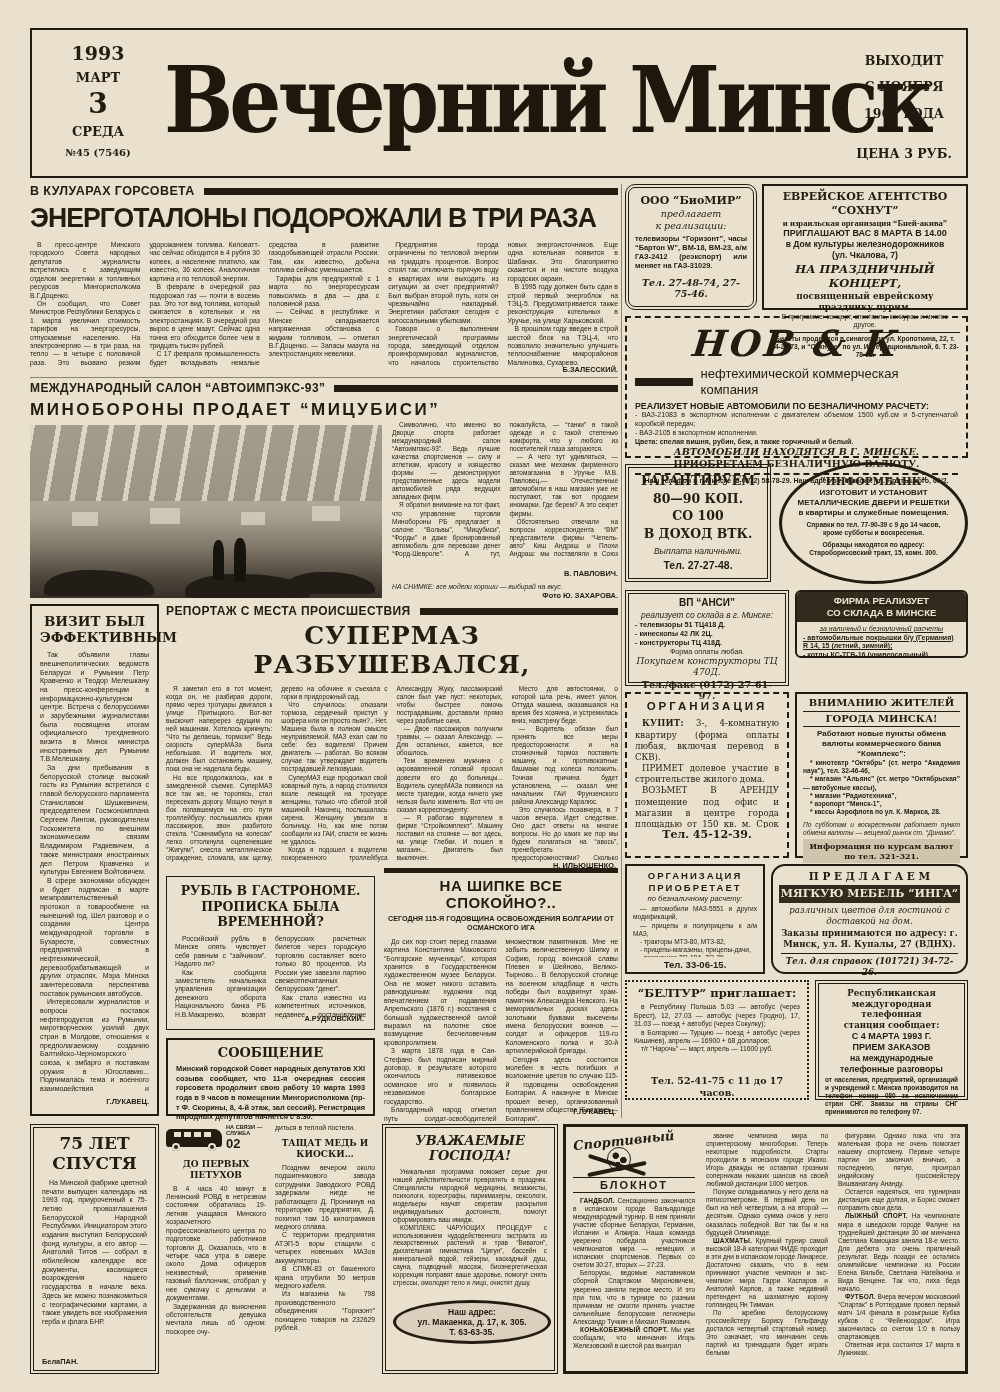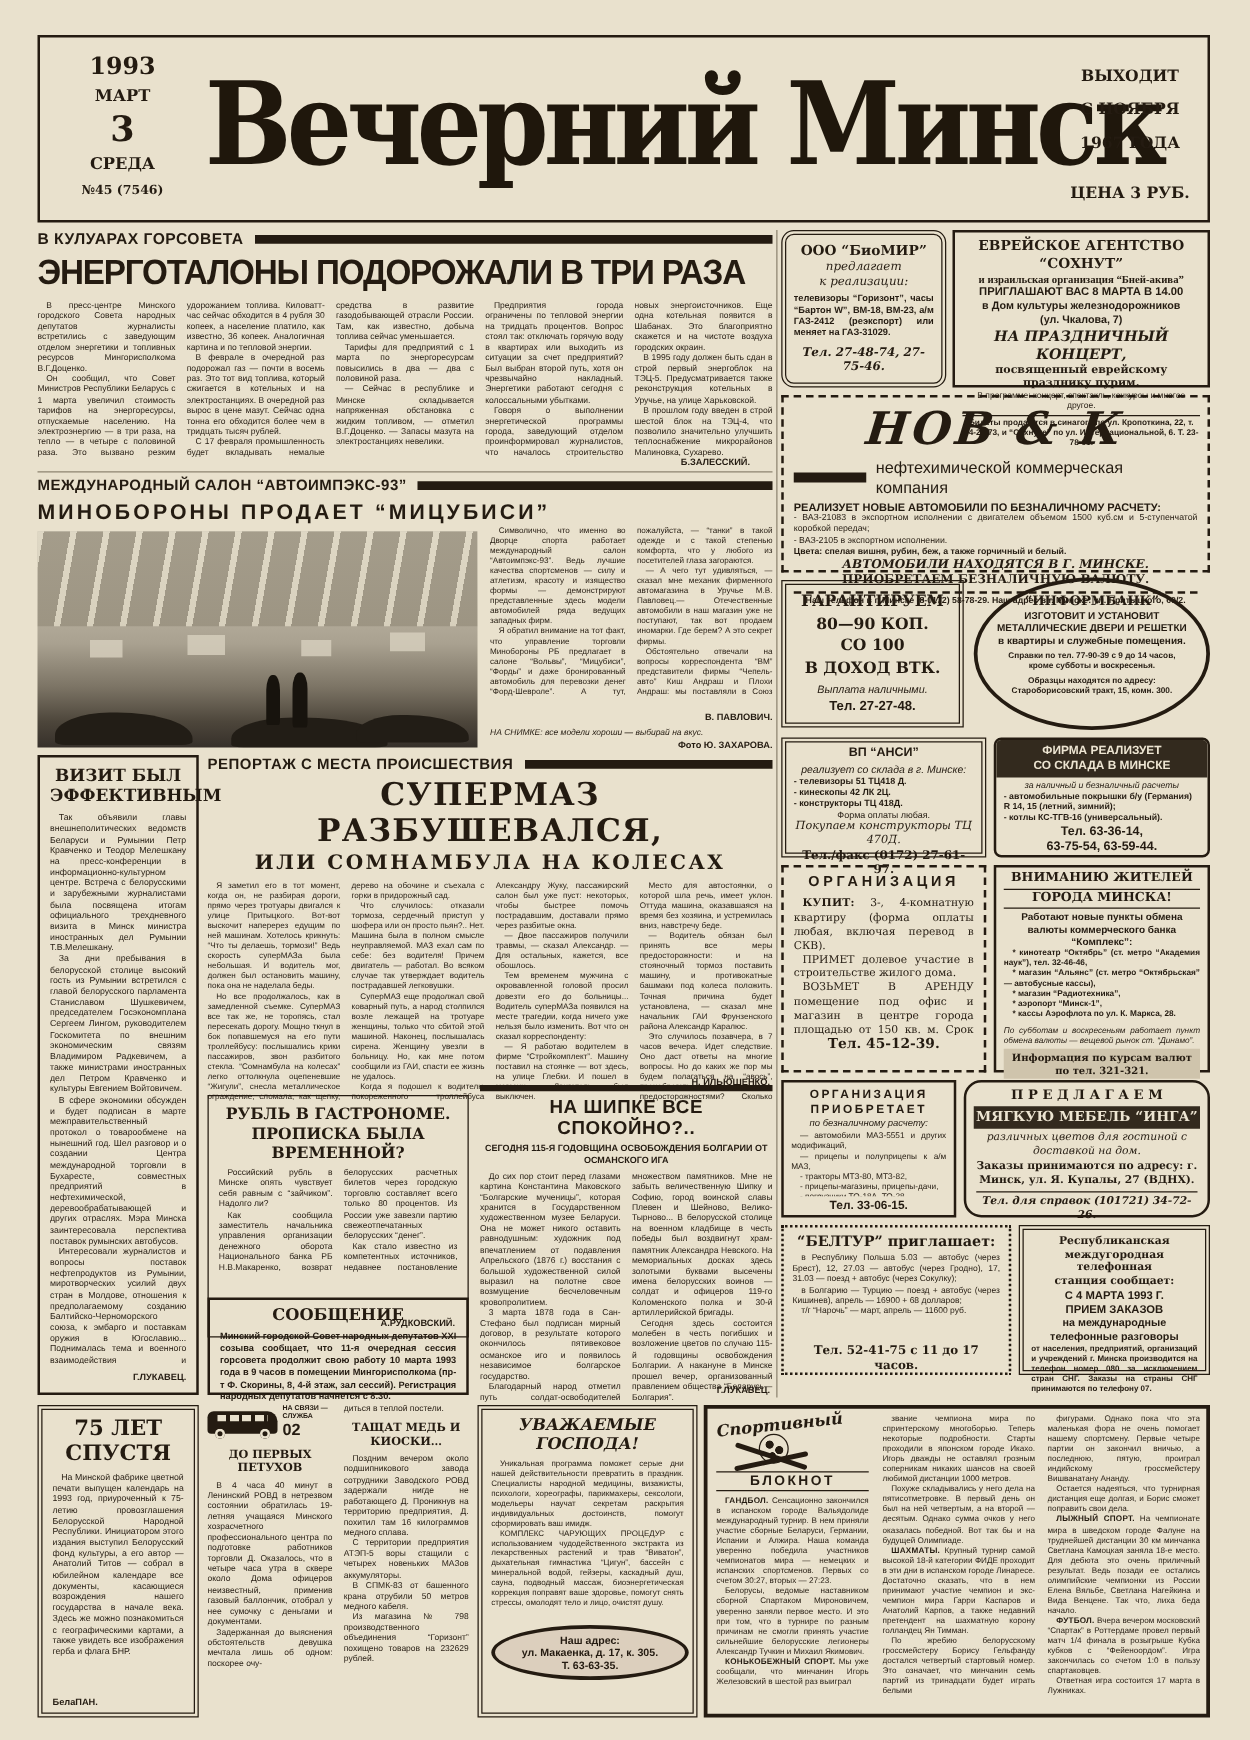--- a/index.html
+++ b/index.html
@@ -87,21 +87,21 @@
         <p class="para">Он сообщил, что Совет Министров Республики Беларусь с 1 марта увеличил стоимость тарифов на энергоресурсы, отпускаемые населению. На электроэнергию — в три раза, на тепло — в четыре с половиной раза. Это вызвано резким удорожанием топлива. Киловатт-час сейчас обходится в 4 рубля 30 копеек, а население платило, как известно, 36 копеек. Аналогичная картина и по тепловой энергии.</p>
         <p class="para">В феврале в очередной раз подорожал газ — почти в восемь раз. Это тот вид топлива, который сжигается в котельных и на электростанциях. В очередной раз вырос в цене мазут. Сейчас одна тонна его обходится более чем в тридцать тысяч рублей.</p>
         <p class="para">С 17 февраля промышленность будет вкладывать немалые средства в развитие газодобывающей отрасли России. Там, как известно, добыча топлива сейчас уменьшается.</p>
         <p class="para">Тарифы для предприятий с 1 марта по энергоресурсам повысились в два — два с половиной раза.</p>
         <p class="para">— Сейчас в республике и Минске складывается напряженная обстановка с жидким топливом, — отметил В.Г.Доценко. — Запасы мазута на электростанциях невелики.</p>
         <p class="para">Предприятия города ограничены по тепловой энергии на тридцать процентов. Вопрос стоял так: отключать горячую воду в квартирах или выходить из ситуации за счет предприятий? Был выбран второй путь, хотя он чрезвычайно накладный. Энергетики работают сегодня с колоссальными убытками.</p>
         <p class="para">Говоря о выполнении энергетической программы города, заведующий отделом проинформировал журналистов, что началось строительство новых энергоисточников. Еще одна котельная появится в Шабанах. Это благоприятно скажется и на чистоте воздуха городских окраин.</p>
         <p class="para">В 1995 году должен быть сдан в строй первый энергоблок на ТЭЦ-5. Предусматривается также реконструкция котельных в Уручье, на улице Харьковской.</p>
         <p class="para">В прошлом году введен в строй шестой блок на ТЭЦ-4, что позволило значительно улучшить теплоснабжение микрорайонов Малиновка, Сухарево.</p>
       </div>
-    <div class="byl" style="right:18px;bottom:0;">Б.ЗАЛЕССКИЙ.</div>
+    <div class="byl" style="right:0;bottom:0;">Б.ЗАЛЕССКИЙ.</div>
   </div>
 
   <div class="abs hline" style="left:30px;top:377px;width:588px;"></div>
 
   <div class="abs" style="left:30px;top:381px;width:588px;height:219px;">
     <div class="k" style="font-size:12px;">
         <span>МЕЖДУНАРОДНЫЙ САЛОН “АВТОИМПЭКС-93”</span>
         <span class="bar"></span>
       </div>
     <div class="h-mino" style="margin-top:5px;">МИНОБОРОНЫ ПРОДАЕТ “МИЦУБИСИ”</div>
@@ -143,38 +143,37 @@
       </div>
     <div class="byl" style="right:8px;bottom:8px;">Г.ЛУКАВЕЦ.</div>
   </div>
 
   <div class="abs" style="left:166px;top:604px;width:452px;height:266px;">
     <div class="k" style="font-size:12px;">
         <span>РЕПОРТАЖ С МЕСТА ПРОИСШЕСТВИЯ</span>
         <span class="bar"></span>
       </div>
     <div class="h-super c" style="font-size:25px;margin-top:3px;letter-spacing:1px;">СУПЕРМАЗ РАЗБУШЕВАЛСЯ,</div>
-    <div class="h-super c" style="font-size:16px;margin-top:1px;letter-spacing:2px;">ИЛИ СОМНАМБУЛА НА КОЛЕСАХ</div>
     <div class="bt cols4" style="margin-top:6px;height:182px;font-size:6.5px;">
         <p class="para">Я заметил его в тот момент, когда он, не разбирая дороги, прямо через тротуары двигался к улице Притыцкого. Вот-вот выскочит наперерез едущим по ней машинам. Хотелось крикнуть: “Что ты делаешь, тормози!” Ведь скорость суперМАЗа была небольшая. И водитель мог, должен был остановить машину, пока она не наделала беды.</p>
         <p class="para">Но все продолжалось, как в замедленной съемке. СуперМАЗ все так же, не торопясь, стал пересекать дорогу. Мощно ткнул в бок попавшемуся на его пути троллейбусу: послышались крики пассажиров, звон разбитого стекла. “Сомнамбула на колесах” легко оттолкнула оцепеневшие “Жигули”, снесла металлическое ограждение, сломала, как щепку, дерево на обочине и съехала с горки в придорожный сад.</p>
         <p class="para">Что случилось: отказали тормоза, сердечный приступ у шофера или он просто пьян?.. Нет. Машина была в полном смысле неуправляемой. МАЗ ехал сам по себе: без водителя! Причем двигатель — работал. Во всяком случае так утверждает водитель пострадавшей легковушки.</p>
         <p class="para">СуперМАЗ еще продолжал свой коварный путь, а народ столпился возле лежащей на тротуаре женщины, только что сбитой этой машиной. Наконец, послышалась сирена. Женщину увезли в больницу. Но, как мне потом сообщили из ГАИ, спасти ее жизнь не удалось.</p>
         <p class="para">Когда я подошел к водителю покореженного троллейбуса Александру Жуку, пассажирский салон был уже пуст: некоторых, чтобы быстрее помочь пострадавшим, доставали прямо через разбитые окна.</p>
         <p class="para">— Двое пассажиров получили травмы, — сказал Александр. — Для остальных, кажется, все обошлось.</p>
         <p class="para">Тем временем мужчина с окровавленной головой просил довезти его до больницы... Водитель суперМАЗа появился на месте трагедии, когда ничего уже нельзя было изменить. Вот что он сказал корреспонденту:</p>
         <p class="para">— Я работаю водителем в фирме “Стройкомплект”. Машину поставил на стоянке — вот здесь, на улице Глебки. И пошел в магазин... Двигатель был выключен.</p>
         <p class="para">Место для автостоянки, о которой шла речь, имеет уклон. Оттуда машина, оказавшаяся на время без хозяина, и устремилась вниз, навстречу беде.</p>
         <p class="para">— Водитель обязан был принять все меры предосторожности: и на стояночный тормоз поставить машину, и противокатные башмаки под колеса положить. Точная причина будет установлена, — сказал мне начальник ГАИ Фрунзенского района Александр Каралюс.</p>
         <p class="para">Это случилось позавчера, в 7 часов вечера. Идет следствие. Оно даст ответы на многие вопросы. Но до каких же пор мы будем полагаться на “авось”, пренебрегать предосторожностями? Сколько раз уже эти “мелочи” приводили к крупным трагедиям: столкновениям, крушениям, катастрофам.</p>
       </div>
     <div class="byl" style="right:2px;bottom:0;">Н. ИЛЬЮШЕНКО.</div>
   </div>
 
-  <div class="abs box1" style="left:166px;top:876px;width:209px;height:194px;padding:6px 8px;box-sizing:border-box;">
+  <div class="abs box1" style="left:166px;top:876px;width:209px;height:154px;padding:6px 8px;box-sizing:border-box;">
     <div class="c b serif" style="font-size:12.5px;line-height:1.25;">РУБЛЬ В ГАСТРОНОМЕ. ПРОПИСКА БЫЛА ВРЕМЕННОЙ?</div>
     <div class="bt cols2" style="margin-top:5px;height:88px;">
         <p class="para">Российский рубль в Минске опять чувствует себя равным с “зайчиком”. Надолго ли?</p>
         <p class="para">Как сообщила заместитель начальника управления организации денежного оборота Национального банка РБ Н.В.Макаренко, возврат белорусских расчетных билетов через городскую торговлю составляет всего только 80 процентов. Из России уже завезли партию свежеотпечатанных белорусских “денег”.</p>
         <p class="para">Как стало известно из компетентных источников, недавнее постановление городских властей, уравнивающее в правах российские деньги и наши расчетные билеты, вероятно, отменят в ближайшие дни.</p>
       </div>
     <div class="byl" style="right:10px;bottom:6px;">А.РУДКОВСКИЙ.</div>
   </div>
 
   <div class="abs" style="left:384px;top:868px;width:234px;height:250px;">
@@ -338,21 +337,21 @@
     <div class="b" style="font-size:10px;">ВП “АНСИ”</div>
     <div class="i" style="font-size:8.4px;">реализует со склада в г. Минске:</div>
     <div class="b" style="font-size:7.2px;text-align:left;">- телевизоры 51 ТЦ418 Д.</div>
     <div class="b" style="font-size:7.2px;text-align:left;">- кинескопы 42 ЛК 2Ц.</div>
     <div class="b" style="font-size:7.2px;text-align:left;">- конструкторы ТЦ 418Д.</div>
     <div style="font-size:7.2px;">Форма оплаты любая.</div>
     <div class="i serif" style="font-size:9px;">Покупаем конструкторы ТЦ 470Д.</div>
     <div class="b serif" style="font-size:9.5px;">Тел./факс (0172) 27-61-97.</div>
   </div>
 
-  <div class="abs box adc c" style="left:795px;top:590px;width:173px;height:96px;border-radius:6px;padding:0;box-sizing:border-box;overflow:hidden;">
+  <div class="abs box adc c" style="left:795px;top:590px;width:173px;height:68px;border-radius:6px;padding:0;box-sizing:border-box;overflow:hidden;text-decoration:underline;">
     <div class="chip b" style="font-size:9.5px;padding:3px 0;">
       <div>ФИРМА РЕАЛИЗУЕТ</div>
       <div>СО СКЛАДА В МИНСКЕ</div>
     </div>
     <div class="i" style="font-size:7px;margin-top:3px;">за наличный и безналичный расчеты</div>
     <div class="b" style="font-size:7px;text-align:left;padding:0 6px;">- автомобильные покрышки б/у (Германия) R 14, 15 (летний, зимний);</div>
     <div class="b" style="font-size:7px;text-align:left;padding:0 6px;">- котлы КС-ТГВ-16 (универсальный).</div>
     <div class="b" style="font-size:10px;">Тел. 63-36-14,</div>
     <div class="b" style="font-size:10px;">63-75-54, 63-59-44.</div>
   </div>

